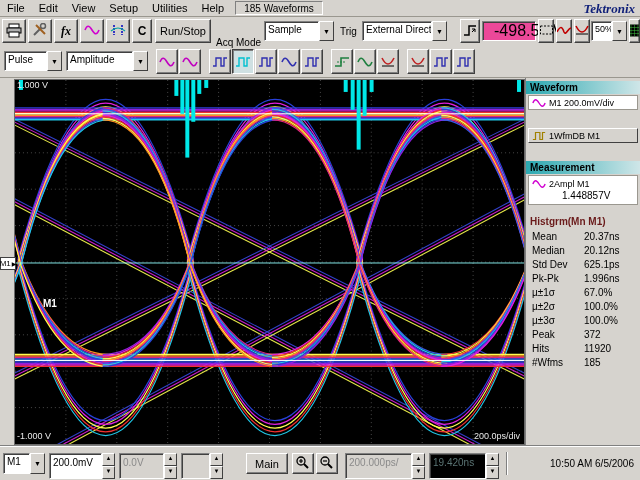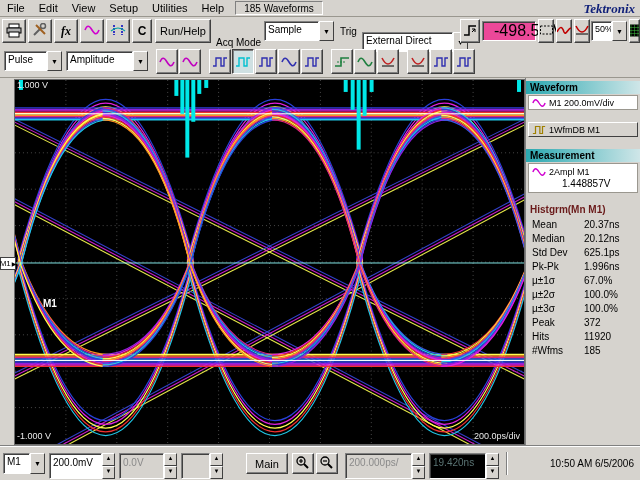--- a/index.html
+++ b/index.html
@@ -47,21 +47,21 @@
 .marker{position:absolute;left:0;top:257px;width:16px;height:13px;background:#fff;border:1px solid #404040;
   font-size:8px;display:flex;align-items:center;justify-content:center;white-space:nowrap;z-index:5}
 .marker .ar{font-size:6px;margin-left:1px}
 
 .sidebar{position:absolute;left:525px;top:78px;width:115px;height:368px;background:#d6d3ce;
   border-left:1px solid #808080;overflow:hidden}
 .sechdr{height:13px;margin-top:3px;padding-left:4px;font-size:10px;font-weight:bold;line-height:13px;
   background:linear-gradient(90deg,#2aa8b0,#cfe6e8)}
 .srow{display:flex;align-items:center;height:15px;padding-left:3px;font-size:9px;white-space:nowrap;gap:3px}
 .srow.white{background:#fff;border:1px solid #9a978f;margin:1px 2px}
-.srow.raised{background:#d6d3ce;border:1px solid;border-color:#fff #404040 #404040 #fff;margin:12px 2px}
+.srow.raised{background:#d6d3ce;border:1px solid;border-color:#fff #404040 #404040 #fff;margin:18px 2px}
 .measblk{background:#fff;border:1px solid #9a978f;margin:1px 2px;padding:1px 0}
 .measblk .l1{display:flex;align-items:center;gap:3px;padding-left:3px;font-size:9px;height:13px}
 .measblk .l2{padding-left:33px;font-size:10px;height:13px}
 .histhdr{margin-top:11px;padding-left:4px;font-size:10px;font-weight:bold;color:#6a1a1a;height:14px}
 .stat{display:flex;padding:1px 2px 1px 6px;font-size:10px;line-height:12px}
 .stat .sl{width:52px}
 .sic{display:inline-flex;width:14px;justify-content:center}
 
 .statusbar{position:absolute;left:0;top:446px;width:640px;height:34px;background:#d6d3ce;
   border-top:1px solid #fff;box-shadow:0 -1px 0 #808080}
@@ -107,28 +107,28 @@
             <path d="M1 6 C3 1,5 1,8 6 C11 11,13 11,15 6" fill="none" stroke="#d000d0" stroke-width="1.6"></path>
           </svg></span>
       </div>
     <div class="btn" style="left:106px;top:2px;width:24px;height:24px">
         <span><svg width="16" height="12" viewBox="0 0 16 12">
             <path d="M4 1 L4 11 M12 1 L12 11" stroke="#0000c0" stroke-width="1.5" stroke-dasharray="2 1"></path>
             <path d="M1 7 Q8 1 15 7" fill="none" stroke="#00a0a0" stroke-width="1.2"></path>
           </svg></span>
       </div>
     <div class="btn cbtn" style="left:132px;top:2px;width:20px;height:24px">C</div>
-    <div class="btn" style="left:155px;top:2px;width:56px;height:24px;font-size:11px">Run/Help</div>
+    <div class="btn" style="left:155px;top:2px;width:56px;height:24px;font-size:11px">Run/Stop</div>
     <span class="lbl" style="left:216px;top:20px">Acq Mode</span>
     <div class="combo" style="left:264px;top:4px;width:70px">
       <span class="cv">Sample</span>
       <span class="cb">▼</span>
     </div>
     <span class="lbl" style="left:340px;top:9px">Trig</span>
-    <div class="combo" style="left:362px;top:15px;width:106px">
+    <div class="combo" style="left:362px;top:4px;width:85px">
       <span class="cv">External Direct</span>
       <span class="cb">▼</span>
     </div>
     <div class="btn" style="left:460px;top:2px;width:20px;height:24px">
         <span><svg width="16" height="13" viewBox="0 0 16 13">
             <path d="M2 11 L7 11 7 2 14 2" fill="none" stroke="#000" stroke-width="1.5"></path>
             <path d="M10 8 L13 5 M13 8 V5 H10" fill="none" stroke="#000" stroke-width="1"></path>
           </svg></span>
       </div>
     <div class="readout" style="left:482px;top:4px;width:54px;height:20px">-498.5mV</div>

